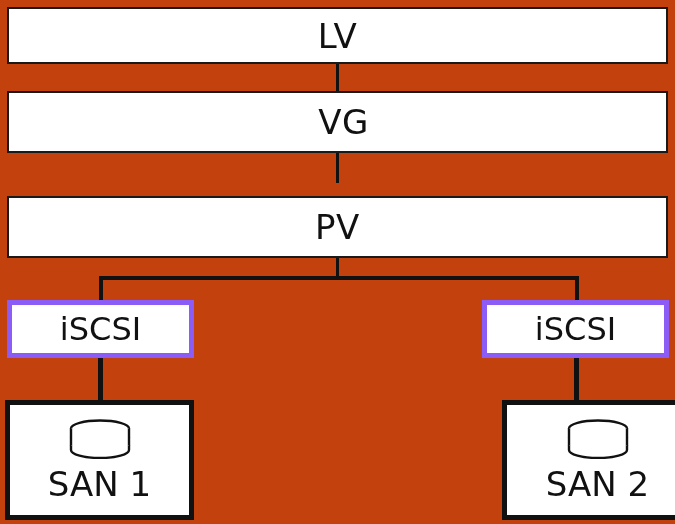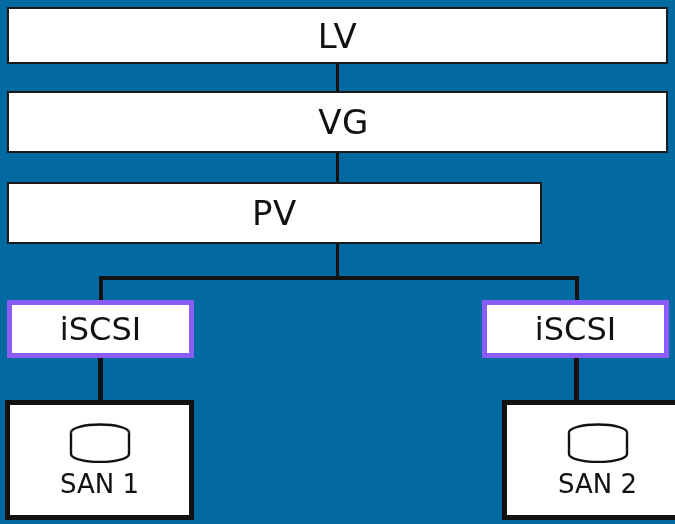--- a/index.html
+++ b/index.html
@@ -7,21 +7,21 @@
     padding: 0;
     background: #ffffff;
   }
   body {
     font-family: "DejaVu Sans", "Liberation Sans", sans-serif;
   }
   #diagram-root {
     position: relative;
     width: 675px;
     height: 524px;
-    background: #0369a1;
+    background: #c2410c;
     overflow: hidden;
   }
   .node {
     position: absolute;
     box-sizing: border-box;
     background: #ffffff;
     display: flex;
     align-items: center;
     justify-content: center;
     color: #111111;
@@ -43,39 +43,39 @@
     line-height: 1;
     color: #111111;
   }
   .san-box {
     border: 5px solid #111111;
     flex-direction: column;
     justify-content: center;
     align-items: center;
   }
   .san-label {
-    font-size: 26px;
+    font-size: 34px;
     line-height: 1;
     color: #111111;
     margin-top: 8px;
     text-align: center;
   }
   .disk-icon {
     display: block;
     width: 64px;
     height: 40px;
   }
   .connector {
     position: absolute;
     background: #111111;
   }
   
   #node-lv      { left: 7px;   top: 7px;   width: 661px; height: 57px; }
   #node-vg      { left: 7px;   top: 91px;  width: 661px; height: 62px; padding-left: 12px; }
-  #node-pv      { left: 7px;   top: 182px; width: 535px; height: 62px; }
+  #node-pv      { left: 7px;   top: 196px; width: 661px; height: 62px; }
   #node-iscsi-1 { left: 7px;   top: 300px; width: 187px; height: 58px; }
   #node-iscsi-2 { left: 482px; top: 300px; width: 187px; height: 58px; }
   #node-san-1   { left: 5px;   top: 400px; width: 189px; height: 120px; }
   #node-san-2   { left: 502px; top: 400px; width: 191px; height: 120px; }
 
   #conn-lv-vg    { left: 336px; top: 63px;  width: 3px;   height: 29px; }
   #conn-vg-pv    { left: 336px; top: 152px; width: 3px;   height: 31px; }
   #conn-pv-bus   { left: 336px; top: 243px; width: 3px;   height: 36px; }
   #conn-bus      { left: 99px;  top: 276px; width: 480px; height: 4px; }
   #conn-bus-l    { left: 99px;  top: 276px; width: 4px;   height: 26px; }

